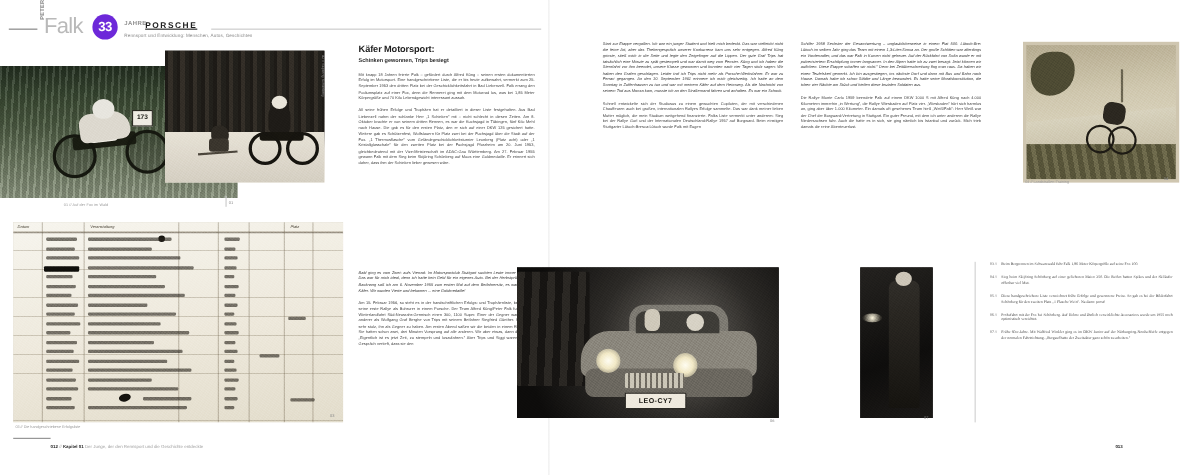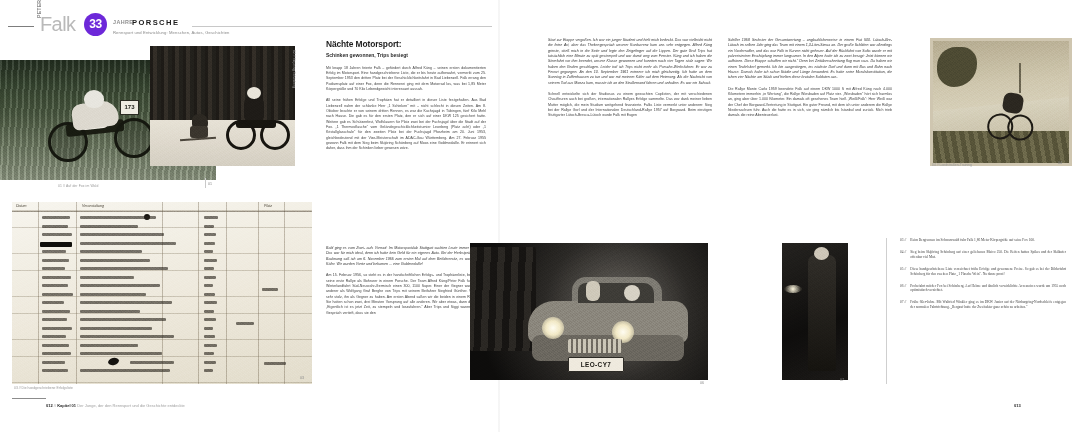--- a/index.html
+++ b/index.html
@@ -9,21 +9,21 @@
   
   .runhead{position:absolute;left:0;top:14px;width:520px;height:26px;}
   .rule-left{position:absolute;left:8px;top:12px;width:26px;height:1px;background:#7d7d7d;}
   .rule-right{position:absolute;left:192px;top:12px;width:300px;height:1px;background:#c8c8c8;}
   .peter{position:absolute;left:36px;top:4px;font-size:5.2px;letter-spacing:.2px;color:#8c8c8c;
          transform:rotate(-90deg);transform-origin:left top;white-space:nowrap;font-weight:bold;}
   .falk{position:absolute;left:40px;top:0px;font-size:20px;line-height:20px;color:#b9b9b9;font-weight:400;letter-spacing:-.6px;}
   .badge{position:absolute;left:84px;top:-1px;width:23px;height:23px;border-radius:50%;background:#6d28d9;}
   .badge span{display:block;width:23px;height:23px;line-height:23px;text-align:center;color:#fff;font-size:12px;font-weight:bold;letter-spacing:-.5px;}
   .jahre{position:absolute;left:113px;top:5px;font-size:5.4px;font-weight:bold;color:#8f8f8f;letter-spacing:.4px;}
-  .porsche{position:absolute;left:132px;top:4px;font-size:7.6px;font-weight:bold;color:#1c1c1c;letter-spacing:1.4px;}
+  .porsche{position:absolute;left:132px;top:4px;font-size:7.6px;font-weight:bold;color:#1c1c1c;letter-spacing:1.4px;text-decoration:underline;}
   .subhead{position:absolute;left:113px;top:16px;font-size:4.2px;color:#8a8a8a;letter-spacing:.1px;white-space:nowrap;}
 
   
   .page{position:absolute;top:0;height:432px;}
   .page.left{left:0;width:500px;}
   .page.right{left:500px;width:580px;}
   .gutter{position:absolute;left:498px;top:0;width:2px;height:432px;
           background:linear-gradient(to right,#ffffff,#ececec,#ffffff);}
 
   
@@ -298,21 +298,21 @@
         <div class="scribble" style="left:224px;top:120px;width:18px;"></div>
         <div class="scribble" style="left:250px;top:86px;width:16px;"></div>
         <div class="scribble" style="left:252px;top:160px;width:22px;"></div>
       </div>
       <div class="grain"></div>
     </div>
     <div class="cap-left-3">03 // Die handgeschriebene Erfolgsliste</div>
     <div class="num-left-3">03</div>
 
     <div class="col" style="left:326px;top:40px;width:160px;">
-      <h2 class="art-title">Nächte Motorsport:</h2>
+      <h2 class="art-title">Käfer Motorsport:</h2>
       <h3 class="art-sub">Schinken gewonnen, Trips besiegt</h3>
       <p class="body-txt">Mit knapp 18 Jahren feierte Falk – gefördert durch Alfred Küng – seinen ersten dokumentierten Erfolg im Motorsport. Eine handgeschriebene Liste, die er bis heute aufbewahrt, vermerkt zum 25. September 1953 den dritten Platz bei der Geschicklichkeitsfahrt in Bad Liebenzell. Falk errang den Podiumsplatz auf einer Fox, denn die Rennerei ging mit dem Motorrad los, was bei 1,85 Meter Körpergröße und 70 Kilo Lebendgewicht interessant aussah.</p>
       <p class="body-txt">All seine frühen Erfolge und Trophäen hat er detailliert in dieser Liste festgehalten. Aus Bad Liebenzell nahm der schlanke Herr „1 Schinken" mit – nicht schlecht in diesen Zeiten. Am 8. Oktober brachte er von seinem dritten Rennen, es war die Kuchsjagd in Tübingen, fünf Kilo Mehl nach Hause. Die gab es für den ersten Platz, den er sich auf einer DKW 125 gesichert hatte. Weitere gab es Schützenfest, Wolfslauern für Platz zwei bei der Fuchsjagd über die Stadt auf der Fox. „1 Thermosflasche" vom Geländegeschicklichkeitsturnier Leonberg (Platz acht) oder „1 Kristallglasschale" für den zweiten Platz bei der Fuchsjagd Pforzheim am 20. Juni 1953, gleichbedeutend mit der Vize-Meisterschaft im ADAC-Gau Württemberg. Am 27. Februar 1955 gewann Falk mit dem Sieg beim Skijöring Schönberg auf Moos eine Goldmedaille. Er erinnert sich daher, dass ihm der Schinken lieber gewesen wäre.</p>
     </div>
 
     <div class="col" style="left:326px;top:246px;width:160px;">
       <p class="body-txt body-italic">Bald ging es vom Zwei- aufs Vierrad: Im Motorsportclub Stuttgart suchten Leute immer Beifahrer. Das war für mich ideal, denn ich hatte kein Geld für ein eigenes Auto. Bei der Herbstprüfungsfahrt Backnang saß ich am 6. November 1955 zum ersten Mal auf dem Beifahrersitz, es war in einem Käfer. Wir wurden Vierte und bekamen ... eine Goldmedaille!</p>
       <p class="body-txt">Am 15. Februar 1956, so steht es in der handschriftlichen Erfolgs- und Trophäenliste, bestritt Falk seine erste Rallye als Bohrurer in einem Porsche. Der Team Alfred Küng/Peter Falk fuhr bei der Winterlandfahrt Süd-Neusrahr-Germisch einen 300, 1100 Super. Einer der Gegner war niemand anderer als Wolfgang Graf Berghe von Trips mit seinem Beifahrer Siegfried Günther. Wir waren sehr stolz, ihn als Gegner zu haben. Am ersten Abend saßen wir die beiden in einem Restaurant. Sie hatten schon zwei, drei Minuten Vorsprung auf alle anderen. Wir aber etwas, dann dachte ich: „Eigentlich ist es jetzt Zeit, zu stempeln und loszufahren." Aber Trips und Siggi waren so in ihr Gespräch vertieft, dass sie den</p>
     </div>
 

